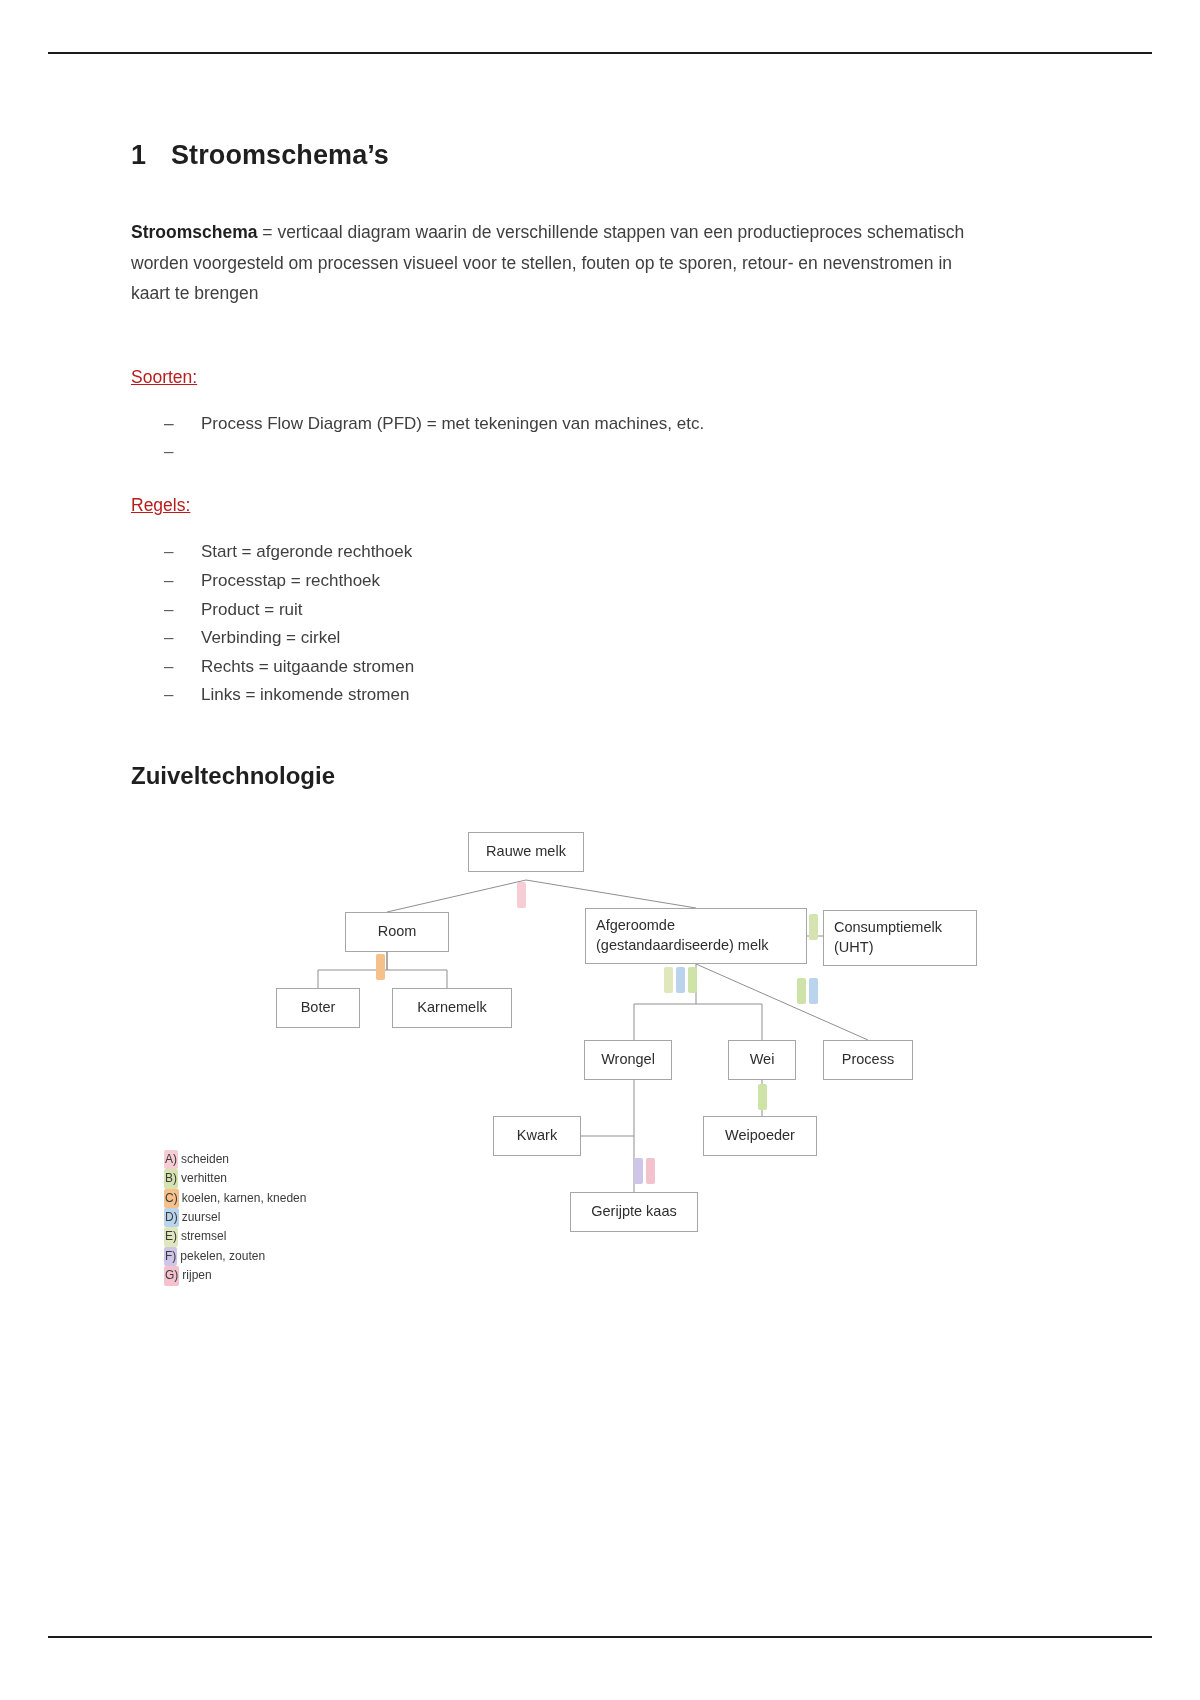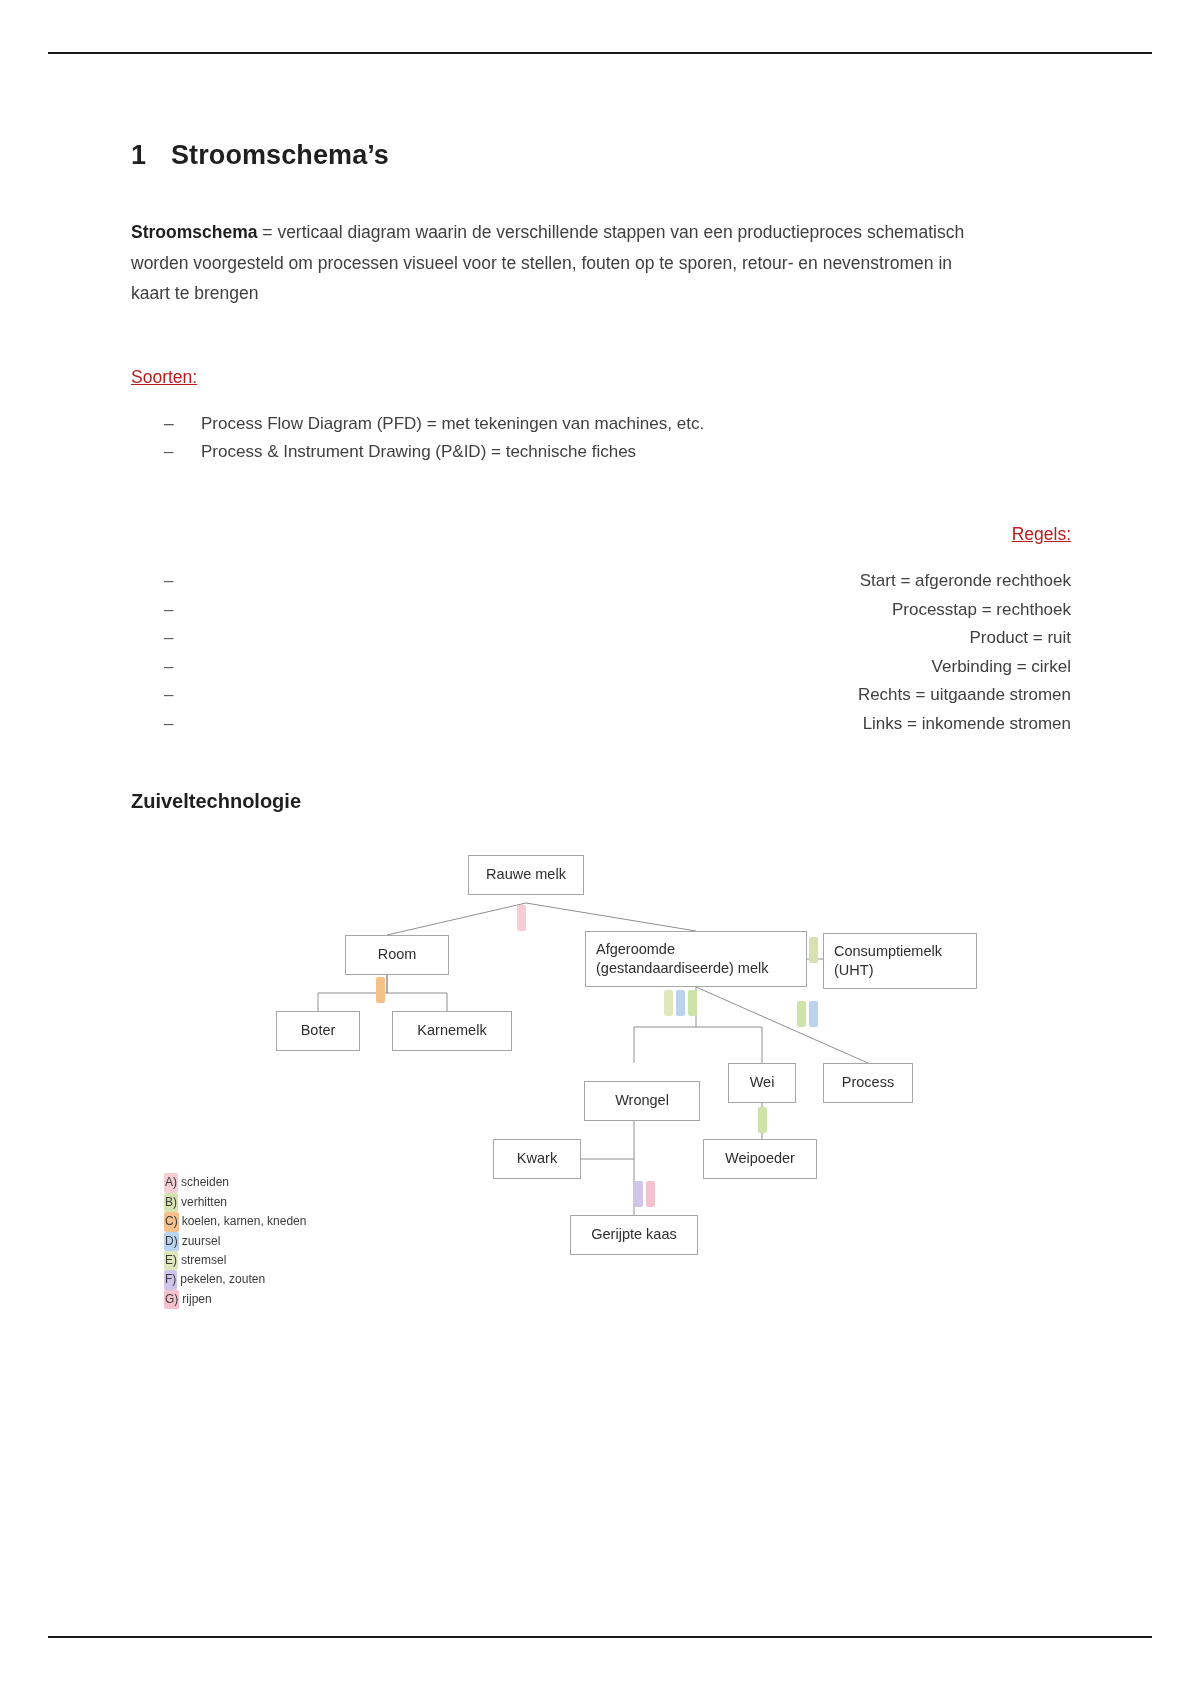--- a/index.html
+++ b/index.html
@@ -72,24 +72,24 @@
     position: relative;
   }
   ul.dashlist li .dash {
     position: absolute;
     left: 33px;
     top: 0;
     color: #5a5a5a;
   }
 
   .block-soorten { margin-bottom: 57px; }
-  .block-regels { margin-bottom: 52px; text-align: right; }
+  .block-regels { margin-bottom: 52px; }
 
   h2.section-title {
-    font-size: 20px;
+    font-size: 24px;
     font-weight: bold;
     color: #1f1f1f;
     margin: 0 0 42px 0;
   }
 
   
   .diagram {
     position: relative;
     width: 800px;
     height: 490px;
@@ -161,21 +161,21 @@
 
   <p class="intro">
     <span class="term">Stroomschema</span><span> = verticaal diagram waarin de verschillende stappen van een productieproces schematisch worden voorgesteld om processen visueel voor te stellen, fouten op te sporen, retour- en nevenstromen in kaart te brengen</span>
   </p>
 
   <div class="block-soorten">
     <div class="sublabel">Soorten:</div>
     <ul class="dashlist">
       <li><span class="dash">–</span></li>
       <li><span class="dash">–</span><span>Process Flow Diagram (PFD) = met tekeningen van machines, etc.</span></li>
-      <li><span class="dash">–</span><span>Process &amp; Instrument Drawing (P&amp;ID) = technische fiches</span></li>
+      <li><span class="dash">–</span></li>
     </ul>
   </div>
 
   <div class="block-regels">
     <div class="sublabel">Regels:</div>
     <ul class="dashlist">
       <li><span class="dash">–</span><span>Start = afgeronde rechthoek</span></li>
       <li><span class="dash">–</span><span>Processtap = rechthoek</span></li>
       <li><span class="dash">–</span><span>Product = ruit</span></li>
       <li><span class="dash">–</span><span>Verbinding = cirkel</span></li>
@@ -231,21 +231,21 @@
     </div>
 
     <div class="node" style="left:143px;top:156px;width:84px;height:40px;">
       <span>Boter</span>
     </div>
 
     <div class="node" style="left:259px;top:156px;width:120px;height:40px;">
       <span>Karnemelk</span>
     </div>
 
-    <div class="node" style="left:451px;top:226px;width:116px;height:40px;">
+    <div class="node" style="left:451px;top:208px;width:88px;height:40px;">
       <span>Wrongel</span>
     </div>
 
     <div class="node" style="left:595px;top:208px;width:68px;height:40px;">
       <span>Wei</span>
     </div>
 
     <div class="node" style="left:690px;top:208px;width:90px;height:40px;">
       <span>Process</span>
     </div>

